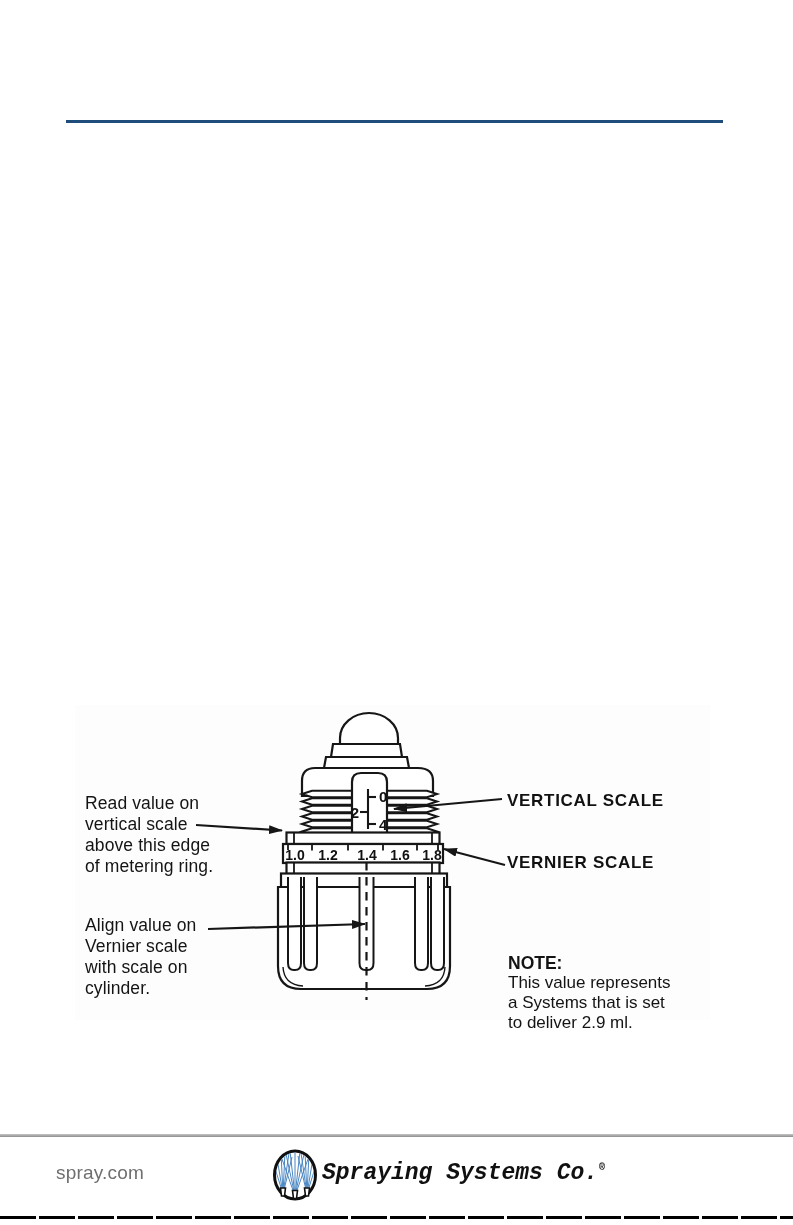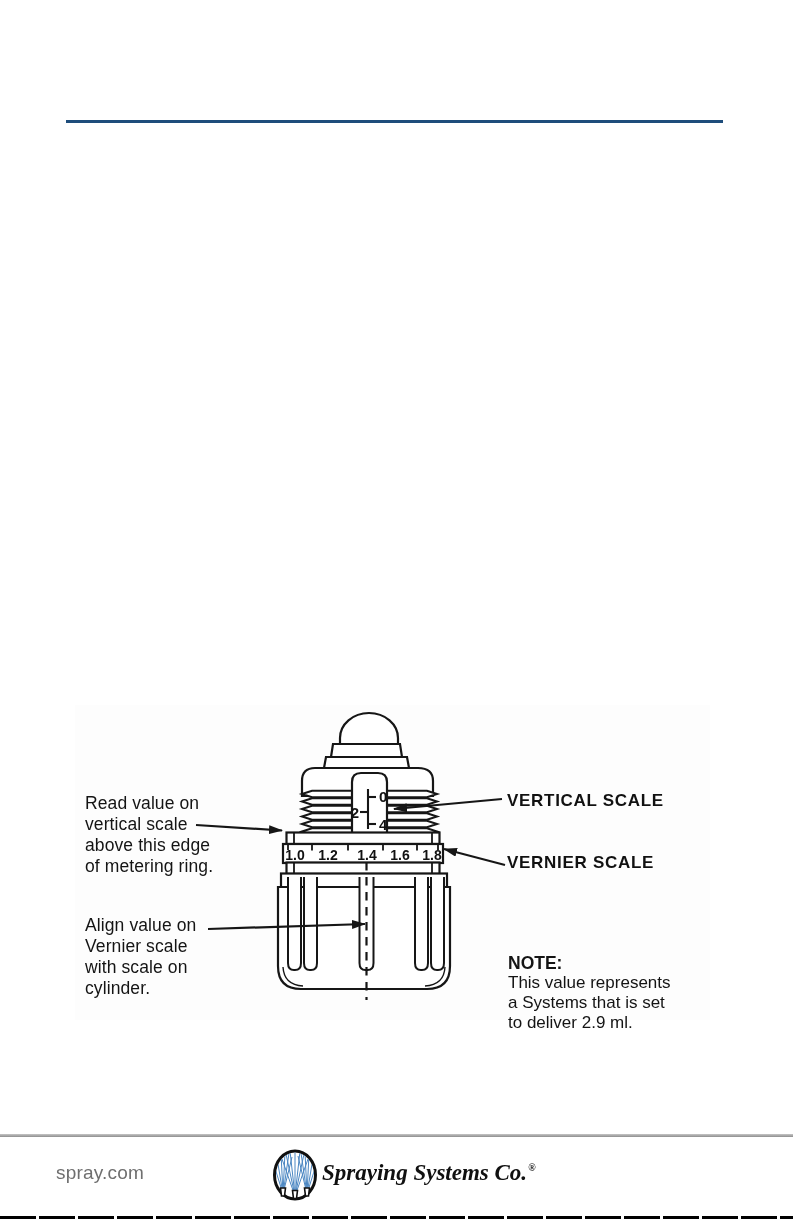--- a/index.html
+++ b/index.html
@@ -25,21 +25,21 @@
   }
   .lbl-vertical{left:432px;top:86px;}
   .lbl-vernier{left:432px;top:148px;}
   .note{position:absolute;left:433px;top:212px;font-size:17px;line-height:20px;color:#141414;white-space:nowrap;}
   .note .note-title{font-weight:bold;font-size:17.5px;margin-top:36px;}
   
   .footer-rule{left:0;top:1134px;width:793px;height:2.5px;background:linear-gradient(#c6c6c6,#8e8e8e);}
   .website{left:56px;top:1162px;font-size:19px;color:#6f6f6f;letter-spacing:0.2px;}
   .logo{left:272px;top:1149px;width:46px;height:52px;}
   .company{
-    left:322px;top:1160px;font-family:Liberation Serif, serif;
+    left:322px;top:1160px;font-family:Liberation Mono, monospace;
     font-style:italic;font-weight:bold;font-size:23px;color:#101010;white-space:nowrap;
   }
   .company sup{font-size:10px;vertical-align:9px;margin-left:1px;}
   .bottom-dashes{
     left:0;top:1216px;width:793px;height:3px;
     background:repeating-linear-gradient(90deg,#000 0 36px,transparent 36px 39px);
   }
   text{font-family:"Liberation Sans",sans-serif;font-weight:bold;fill:#111;}
 </style>
 </head>

